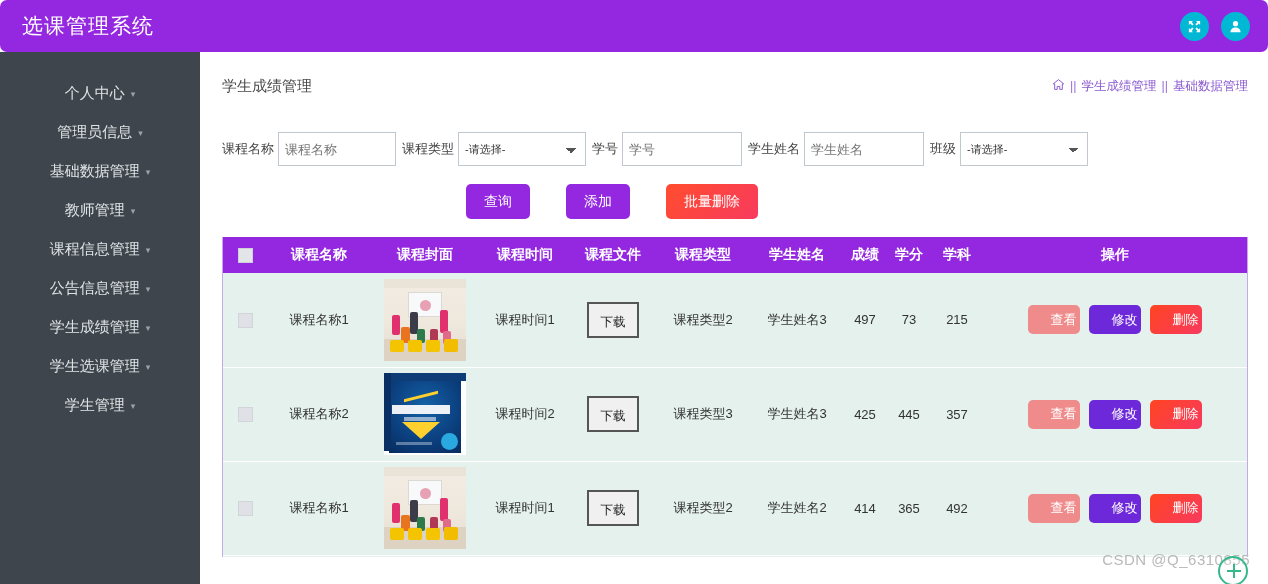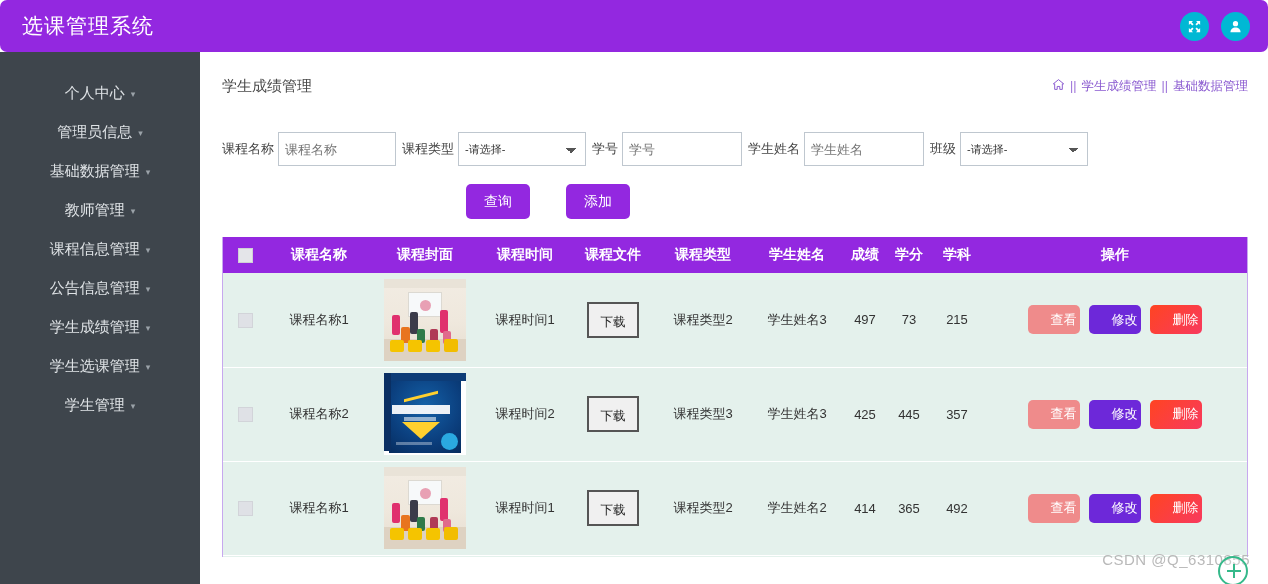--- a/index.html
+++ b/index.html
@@ -345,20 +345,21 @@
       <span class="gap"></span>
       <span class="fld-label">班级</span>
       <select class="sel-input">
         <option>-请选择-</option>
       </select>
     </div>
 
     <div class="btn-row">
       <button class="btn btn-purple">查询</button>
       <button class="btn btn-purple">添加</button>
+      <button class="btn btn-del">批量删除</button>
     </div>
 
     <div class="table-wrap">
       <table>
         <thead>
           <tr>
             <th class="c-chk">
               <span class="chk hdr"></span>
             </th>
             <th class="c-name">课程名称</th>

